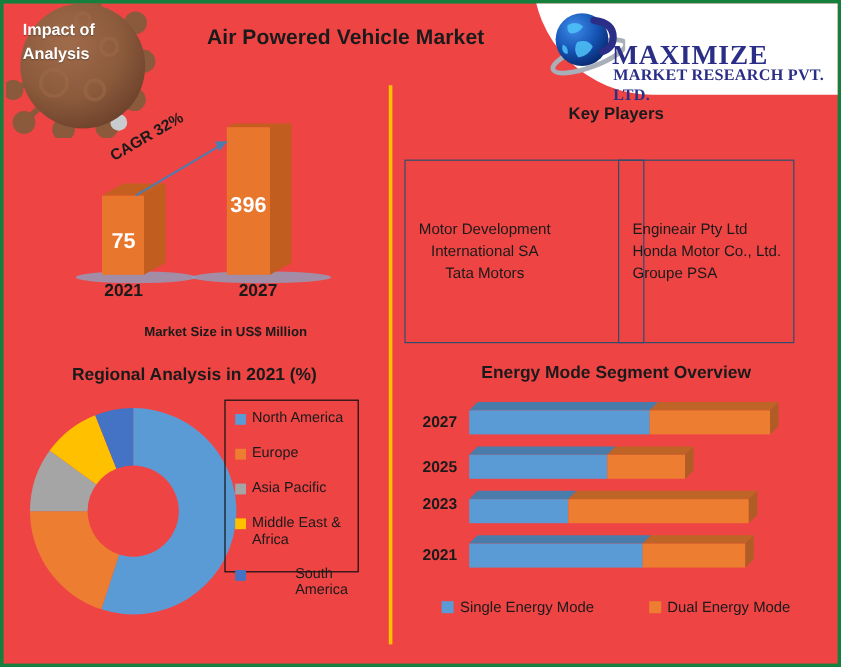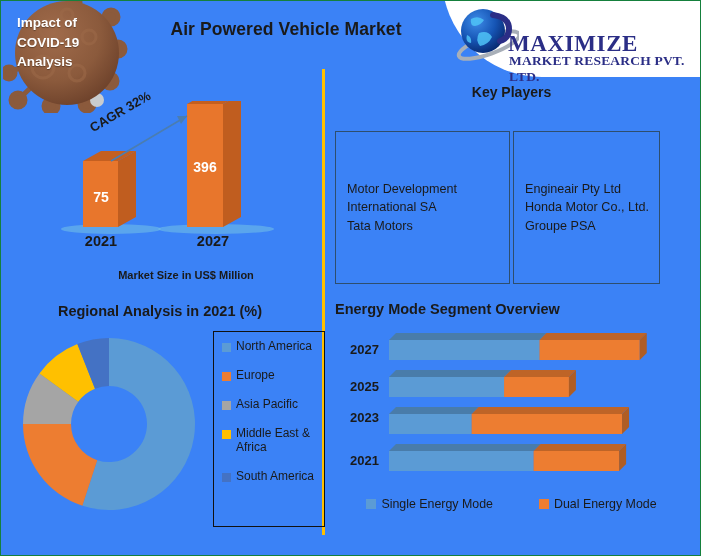--- a/index.html
+++ b/index.html
@@ -1,24 +1,24 @@
 <!DOCTYPE html>
 <html><head>
 <meta charset="utf-8">
 <style>
   html,body{margin:0;padding:0;background:#ffffff;}
   body{font-family:"Liberation Sans",sans-serif;}
 
   #page{
     position:relative;
     width:701px;height:556px;
-    background:#3b82f6;
+    background:#ef4444;
     overflow:hidden;
     box-sizing:border-box;
-    border:1px solid #15803d;
+    border:3px solid #15803d;
   }
 
   
   #covid-badge{position:absolute;left:2px;top:0px;width:130px;height:112px;}
   #covid-spikes{position:absolute;left:0;top:0;width:130px;height:112px;}
   #covid-text{
     position:absolute;left:14px;top:12px;width:84px;
     color:#ffffff;font-weight:bold;font-size:13.5px;line-height:1.45;
     text-shadow:0 1px 1px rgba(0,0,0,.35);
     z-index:3;
@@ -47,21 +47,21 @@
     font-size:13.5px;color:#2B2E86;letter-spacing:.2px;
   }
 
   
   #divider{position:absolute;left:321px;top:68px;width:3px;height:466px;background:#FFC000;}
 
   
   #col-chart{position:absolute;left:60px;top:100px;width:250px;height:190px;}
   #col-chart svg{display:block;}
   .col-value{
-    position:absolute;color:#ffffff;font-size:14px;font-weight:600;text-align:center;
+    position:absolute;color:#ffffff;font-size:18px;font-weight:600;text-align:center;
   }
   .col-cat{
     position:absolute;color:#1a1a1a;font-size:14.5px;font-weight:bold;text-align:center;width:60px;
   }
   #col-axis-label{
     position:absolute;left:60px;top:268px;width:250px;text-align:center;
     font-size:11px;font-weight:bold;color:#1a1a1a;
   }
   #cagr-label{
     position:absolute;left:86px;top:121px;
@@ -70,46 +70,46 @@
     white-space:nowrap;
   }
 
   
   #donut-title{
     position:absolute;left:14px;top:302px;width:290px;text-align:center;
     font-size:14.5px;font-weight:bold;color:#1a1a1a;
   }
   #donut{position:absolute;left:12px;top:327px;width:192px;height:192px;}
   #donut-legend{
-    position:absolute;left:212px;top:330px;width:112px;height:196px;
+    position:absolute;left:184px;top:330px;width:112px;height:144px;
     border:1.4px solid #111;box-sizing:border-box;
     padding:8px 6px 4px 8px;
   }
   .lg-row{display:flex;align-items:flex-start;margin-bottom:15px;}
-  .lg-row:last-child{margin-bottom:0;}
+  .lg-row:last-child{margin-bottom:0;gap:36px;}
   .lg-swatch{width:9px;height:9px;flex:0 0 9px;margin-top:3px;margin-right:5px;}
   .lg-text{font-size:12px;color:#1a1a1a;line-height:1.16;}
 
   
   #kp-title{
     position:absolute;left:334px;top:83px;width:353px;text-align:center;
     font-size:14px;font-weight:bold;color:#1a1a1a;
   }
   .kp-box{
     position:absolute;top:130px;height:153px;
     border:1.3px solid #2E4E6E;box-sizing:border-box;
     display:flex;align-items:center;
   }
-  #kp-box-1{left:334px;width:175px;}
+  #kp-box-1{left:334px;width:200px;text-align:center;}
   #kp-box-2{left:512px;width:147px;}
   .kp-list{font-size:12.6px;color:#1a1a1a;line-height:1.45;padding-left:11px;}
 
   
   #em-title{
-    position:absolute;left:334px;top:300px;width:353px;
+    position:absolute;left:334px;top:300px;width:353px;text-align:center;
     font-size:14.5px;font-weight:bold;color:#1a1a1a;
   }
   #em-chart{position:absolute;left:334px;top:325px;width:360px;height:175px;}
   .em-year{
     position:absolute;left:0px;width:44px;text-align:right;
     font-size:13px;font-weight:bold;color:#1a1a1a;
   }
   #em-legend{
     position:absolute;left:334px;top:496px;width:353px;
     display:flex;justify-content:center;gap:46px;align-items:center;
@@ -156,21 +156,20 @@
       <g fill="none" stroke="#9D6A49" stroke-width="3" opacity=".55">
         <circle cx="46" cy="28" r="9"></circle>
           <circle cx="86" cy="36" r="7"></circle>
         <circle cx="40" cy="66" r="11"></circle>
           <circle cx="74" cy="72" r="8"></circle>
         <circle cx="64" cy="14" r="6"></circle>
       </g>
     </svg>
     <div id="covid-text">
       <div>Impact of</div>
-      <div>COVID-19</div>
       <div>Analysis</div>
     </div>
   </div>
 
   <div id="main-title">Air Powered Vehicle Market</div>
 
   <div id="logo-plate"></div>
   <div id="logo-wrap">
     <svg id="logo-globe" viewBox="0 0 66 60">
       <ellipse cx="36" cy="40" rx="32" ry="9" transform="rotate(-20 36 40)" fill="none" stroke="#A8AFB8" stroke-width="4"></ellipse>

